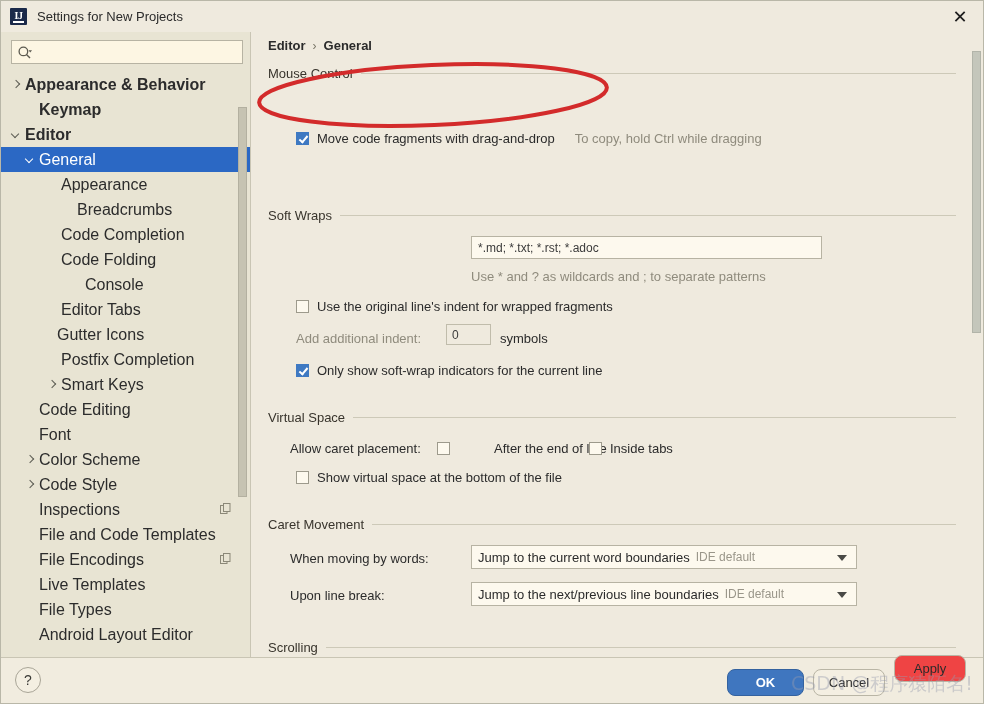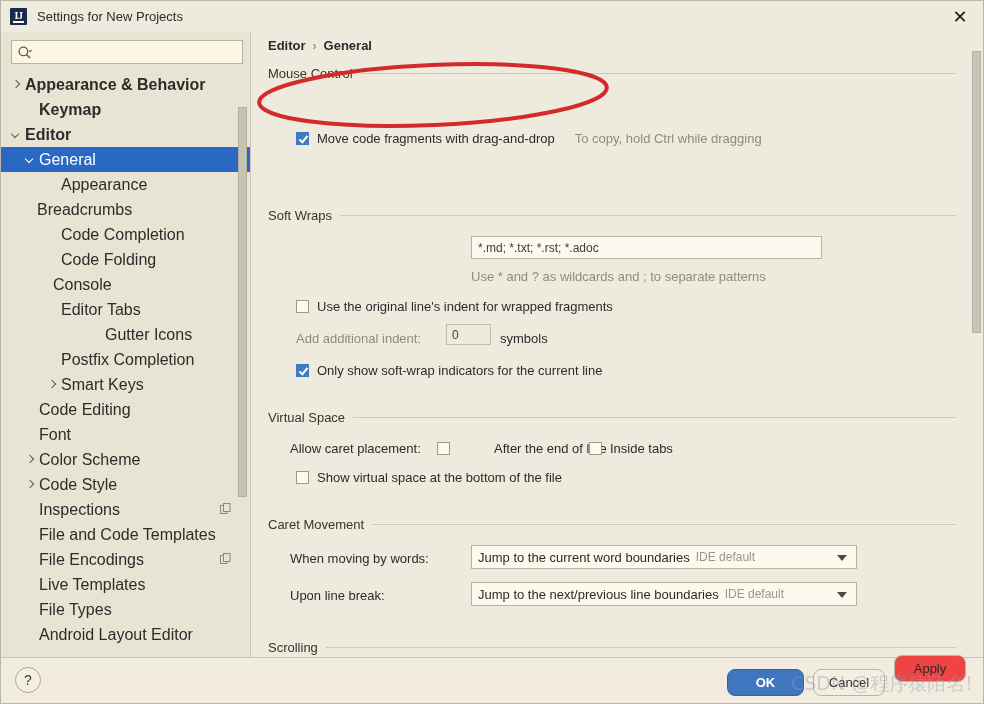--- a/index.html
+++ b/index.html
@@ -393,41 +393,41 @@
           <span class="tree-label">Editor</span>
         </div>
         <div class="tree-row selected" style="padding-left: 22px;">
           <span class="tw down"></span>
           <span class="tree-label">General</span>
         </div>
         <div class="tree-row" style="padding-left: 44px;">
           <span class="tw"></span>
           <span class="tree-label">Appearance</span>
         </div>
-        <div class="tree-row" style="padding-left: 20px;">
+        <div class="tree-row" style="padding-left: 60px;">
           <span class="tw"></span>
           <span class="tree-label">Breadcrumbs</span>
         </div>
         <div class="tree-row" style="padding-left: 44px;">
           <span class="tw"></span>
           <span class="tree-label">Code Completion</span>
         </div>
         <div class="tree-row" style="padding-left: 44px;">
           <span class="tw"></span>
           <span class="tree-label">Code Folding</span>
         </div>
-        <div class="tree-row" style="padding-left: 36px;">
+        <div class="tree-row" style="padding-left: 68px;">
           <span class="tw"></span>
           <span class="tree-label">Console</span>
         </div>
         <div class="tree-row" style="padding-left: 44px;">
           <span class="tw"></span>
           <span class="tree-label">Editor Tabs</span>
         </div>
-        <div class="tree-row" style="padding-left: 40px; margin-left: 48px;">
+        <div class="tree-row" style="padding-left: 40px;">
           <span class="tw"></span>
           <span class="tree-label">Gutter Icons</span>
         </div>
         <div class="tree-row" style="padding-left: 44px;">
           <span class="tw"></span>
           <span class="tree-label">Postfix Completion</span>
         </div>
         <div class="tree-row" style="padding-left: 44px;">
           <span class="tw right"></span>
           <span class="tree-label">Smart Keys</span>

